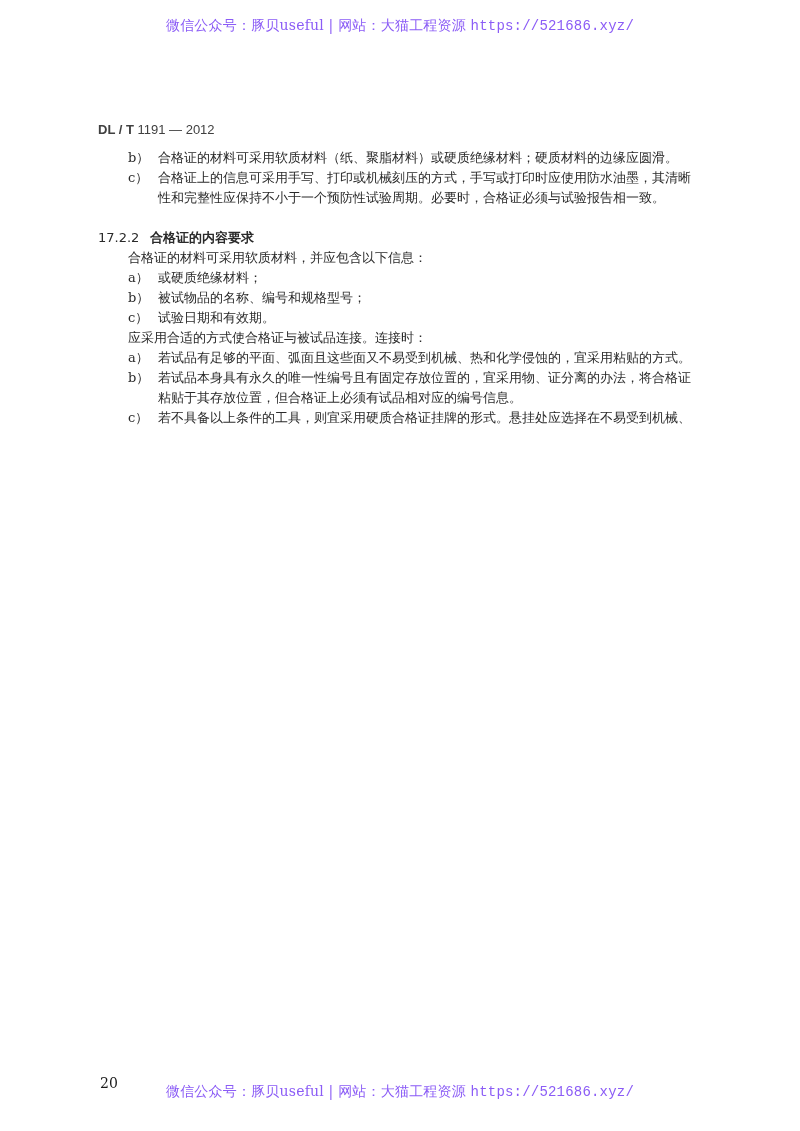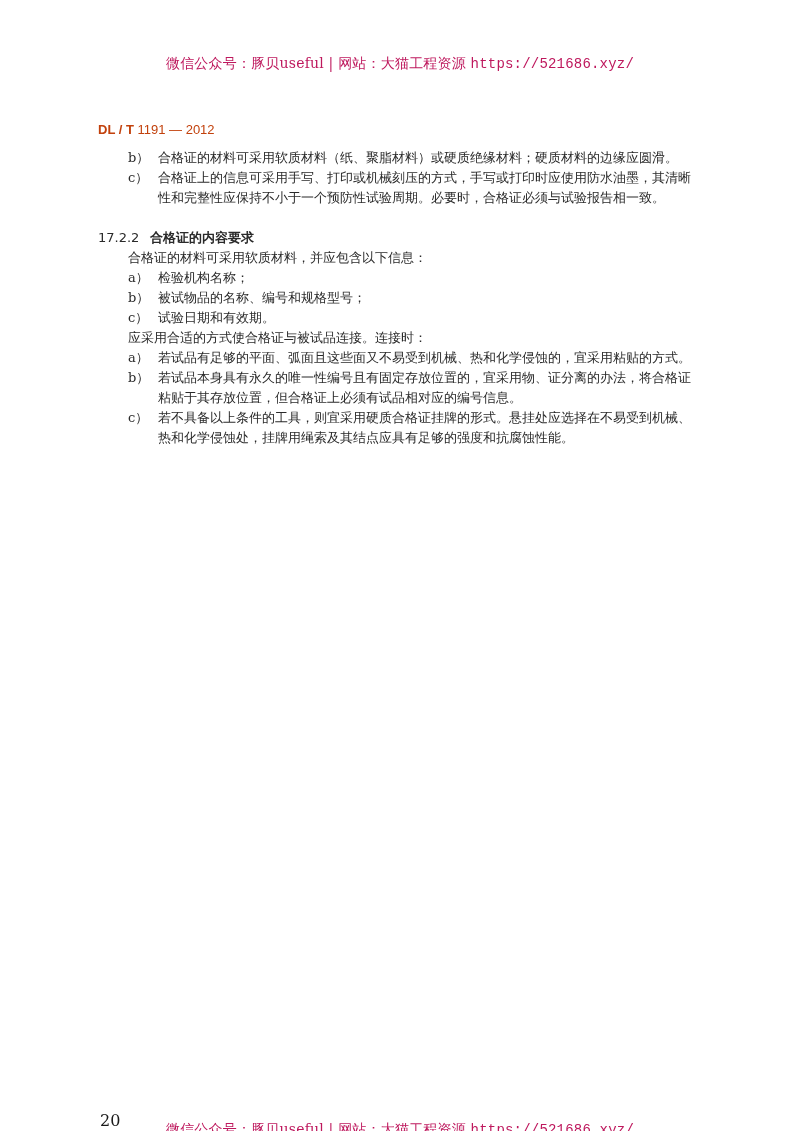--- a/index.html
+++ b/index.html
@@ -2,44 +2,43 @@
 <html><head>
   <meta charset="utf-8">
   <style>
     html, body { margin: 0; padding: 0; }
     body {
       width: 800px; height: 1131px; background: #ffffff; position: relative; overflow: hidden;
       font-family: "DejaVu Serif", "Liberation Serif", serif; color: #2a2a2a;
     }
     .watermark {
       position: absolute; left: 0; width: 800px; text-align: center;
-      font-size: 14px; color: #be185d; letter-spacing: 0.2px;
+      font-size: 14px; color: #8b5cf6; letter-spacing: 0.2px;
       font-family: "DejaVu Serif", serif;
-      margin-top: 38px;
     }
     .watermark .mono { font-family: "Liberation Mono", "DejaVu Sans Mono", monospace; }
     .wm-top { top: 17px; }
     .wm-bottom { top: 1083px; }
     .std-header {
       position: absolute; left: 98px; top: 122px;
-      font-family: "Liberation Sans", "DejaVu Sans", sans-serif; font-weight: bold; font-size: 13px; color: #c2410c;
+      font-family: "Liberation Sans", "DejaVu Sans", sans-serif; font-weight: bold; font-size: 13px; color: #404040;
     }
     .std-header .num { font-weight: normal; }
     .content { position: absolute; left: 98px; top: 148px; width: 640px; font-size: 13px; line-height: 20px; }
     .line { white-space: nowrap; height: 20px; }
     .item { display: flex; }
     .item .lab { width: 30px; padding-left: 30px; flex: none; }
     .item .txt { flex: 1; }
     .cont { padding-left: 60px; }
     .para { padding-left: 30px; }
     .heading { font-family: "DejaVu Sans", "Liberation Sans", sans-serif; margin-top: 20px; }
     .heading .hn { display: inline-block; width: 52px; }
     .heading .ht { font-weight: bold; }
     .page-num {
-      position: absolute; left: 100px; top: 1111px; font-size: 16px; color: #1a1a1a;
+      position: absolute; left: 100px; top: 1075px; font-size: 14px; color: #1a1a1a;
       font-family: "DejaVu Serif", serif;
     }
   </style>
 </head>
 <body>
 
 <div class="watermark wm-top">
   <span>微信公众号：豚贝useful  |  网站：大猫工程资源 </span><span class="mono">https://521686.xyz/</span>
 </div>
 
@@ -58,21 +57,21 @@
     <span class="txt">合格证上的信息可采用手写、打印或机械刻压的方式，手写或打印时应使用防水油墨，其清晰</span>
   </div>
   <div class="line cont">性和完整性应保持不小于一个预防性试验周期。必要时，合格证必须与试验报告相一致。</div>
 
   <div class="line heading">
     <span class="hn">17.2.2</span><span class="ht">合格证的内容要求</span>
   </div>
   <div class="line para">合格证的材料可采用软质材料，并应包含以下信息：</div>
   <div class="item line">
     <span class="lab">a）</span>
-    <span class="txt">检验机构名称；</span>
+    <span class="txt">或硬质绝缘材料；</span>
   </div>
   <div class="item line">
     <span class="lab">b）</span>
     <span class="txt">被试物品的名称、编号和规格型号；</span>
   </div>
   <div class="item line">
     <span class="lab">c）</span>
     <span class="txt">试验日期和有效期。</span>
   </div>
 
@@ -83,20 +82,19 @@
   </div>
   <div class="item line">
     <span class="lab">b）</span>
     <span class="txt">若试品本身具有永久的唯一性编号且有固定存放位置的，宜采用物、证分离的办法，将合格证</span>
   </div>
   <div class="line cont">粘贴于其存放位置，但合格证上必须有试品相对应的编号信息。</div>
   <div class="item line">
     <span class="lab">c）</span>
     <span class="txt">若不具备以上条件的工具，则宜采用硬质合格证挂牌的形式。悬挂处应选择在不易受到机械、</span>
   </div>
-  <div class="line cont">热和化学侵蚀处，挂牌用绳索及其结点应具有足够的强度和抗腐蚀性能。</div>
 </div>
 
 <div class="page-num">20</div>
 
 <div class="watermark wm-bottom">
   <span>微信公众号：豚贝useful  |  网站：大猫工程资源 </span><span class="mono">https://521686.xyz/</span>
 </div>
 
 </body></html>

